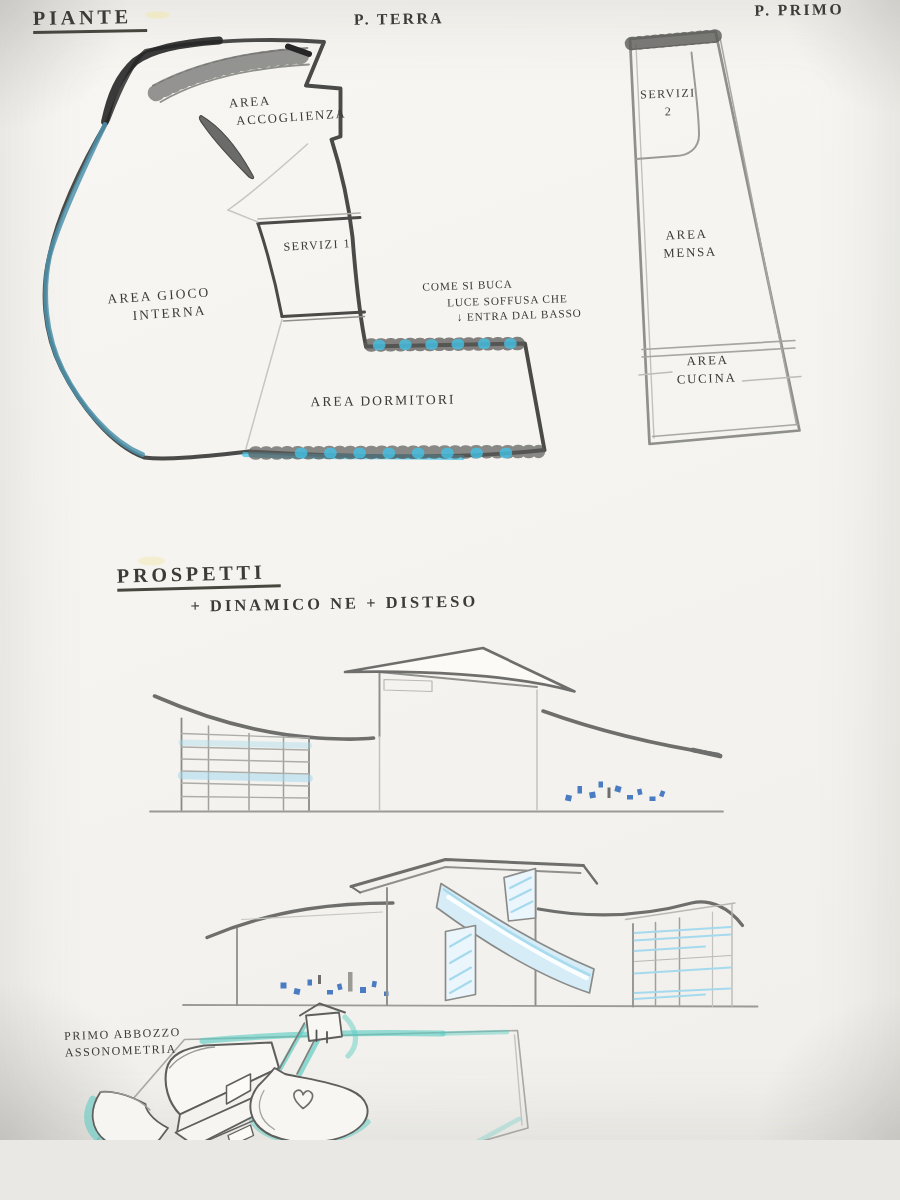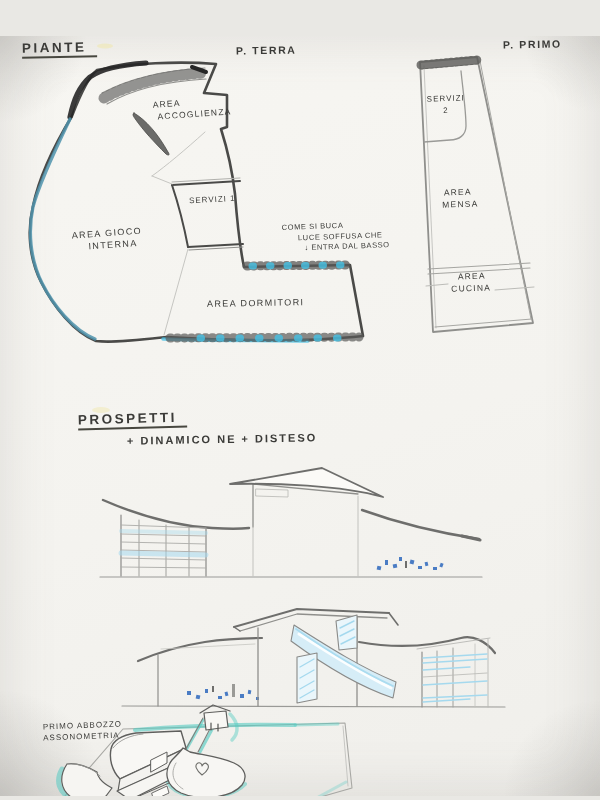--- a/index.html
+++ b/index.html
@@ -1,26 +1,25 @@
 <!DOCTYPE html>
 <html style="--paper: #f4f3ef; --pencil-dark: #4a4a48; --ink-heavy: #262626; --handwriting: #3b3b38; --cyan: #45c0e4; --teal: #55cbc2; --teal-edge: #4f93ad; --glass-blue: #a5d9ee; --scribble-blue: #4a7cc4;"><head>
 <meta charset="utf-8">
 <style>
   html,body{margin:0;padding:0;background:#e9e8e4;}
   .page{
     position:relative;width:600px;height:760px;overflow:hidden;
-    font-family:Liberation Sans, sans-serif;
+    font-family:Liberation Serif, serif;
     background:
       radial-gradient(circle at 0% 0%, rgba(60,58,54,.16), transparent 9%),
       radial-gradient(circle at 100% 0%, rgba(60,58,54,.12), transparent 8%),
       radial-gradient(circle at 0% 100%, rgba(60,58,54,.18), transparent 11%),
       radial-gradient(circle at 100% 100%, rgba(60,58,54,.15), transparent 10%),
       linear-gradient(160deg,#f7f6f2 0%,#f4f3ef 55%,#f0efeb 100%);
     box-shadow: inset 0 0 55px rgba(110,108,100,.18);
-    margin-top: 36px;
   }
   svg{position:absolute;left:0;top:0;}
   svg *{stroke-linecap:round;stroke-linejoin:round;}
   .s-dark{stroke:var(--pencil-dark);}
   .s-ink{stroke:var(--ink-heavy);}
   .s-soft{stroke:#6e6e6c;}
   .s-mid{stroke:#8f8f8c;}
   .s-faint{stroke:#c6c6c2;}
   .s-cyan{stroke:var(--cyan);}
   .s-teal{stroke:var(--teal);}

